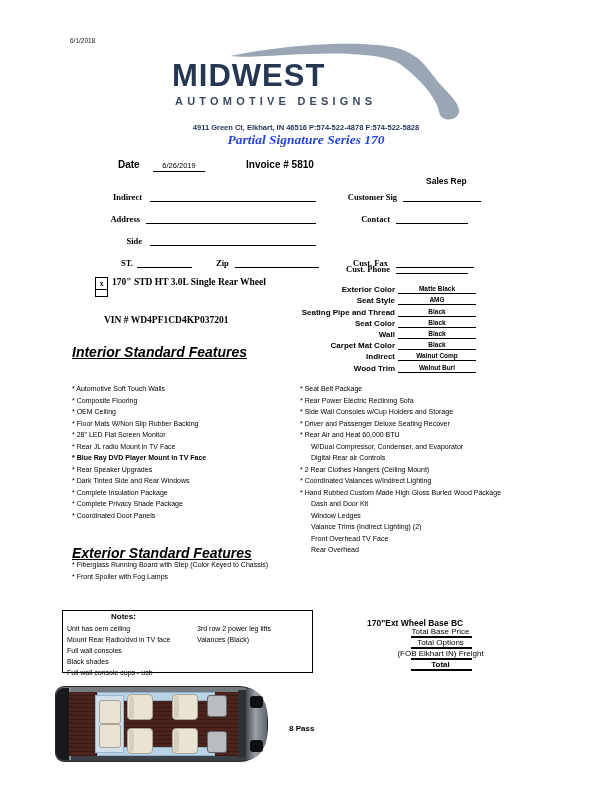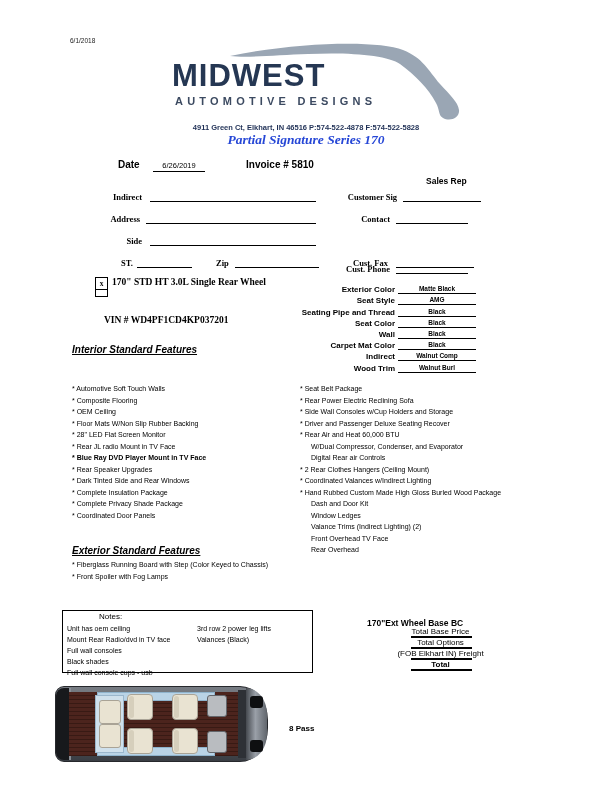--- a/index.html
+++ b/index.html
@@ -38,29 +38,29 @@
   .vin{left:68px;top:315px;font-size:9.5px;font-weight:bold;font-family:"Liberation Serif",serif;margin-left:36px;}
 
   
   .specs{left:250px;top:283px;width:226px;}
   .spec-row{display:flex;align-items:flex-end;height:11.2px;}
   .spec-label{flex:1;text-align:right;font-size:8px;font-weight:bold;padding-right:3px;}
   .spec-value{width:78px;border-bottom:1px solid #000;font-size:6.5px;font-weight:bold;
               text-align:center;padding-bottom:1px;}
 
   
-  .sec-head{font-size:10px;font-weight:bold;font-style:italic;text-decoration:underline;}
+  .sec-head{font-size:14px;font-weight:bold;font-style:italic;text-decoration:underline;}
   .feat{line-height:11.5px;font-size:7px;}
   .feat div{white-space:nowrap;}
   .feat .indent{padding-left:11px;}
   .feat .bold{font-weight:bold;}
 
   
   .notes{left:62px;top:610px;width:249px;height:61px;border:1.5px solid #000;}
-  .notes-title{position:absolute;left:4px;top:1px;font-size:8px;font-weight:normal;padding-left:32px;}
+  .notes-title{position:absolute;left:16px;top:1px;font-size:8px;font-weight:bold;padding-left:32px;}
   .notes-col{position:absolute;top:12px;font-size:7px;line-height:11px;}
 
   
   .price-head{left:367px;top:618px;font-size:8.5px;font-weight:bold;}
   .pricing{left:350px;top:627px;width:183px;}
   .price-row{display:flex;align-items:center;height:11px;flex-direction:column;}
   .price-label{flex:1;text-align:right;font-size:8px;padding-right:2px;}
   .price-row.bold .price-label{font-weight:bold;}
   .price-box{width:59px;height:9.5px;border:1px solid #000;background:#fff;}
 

